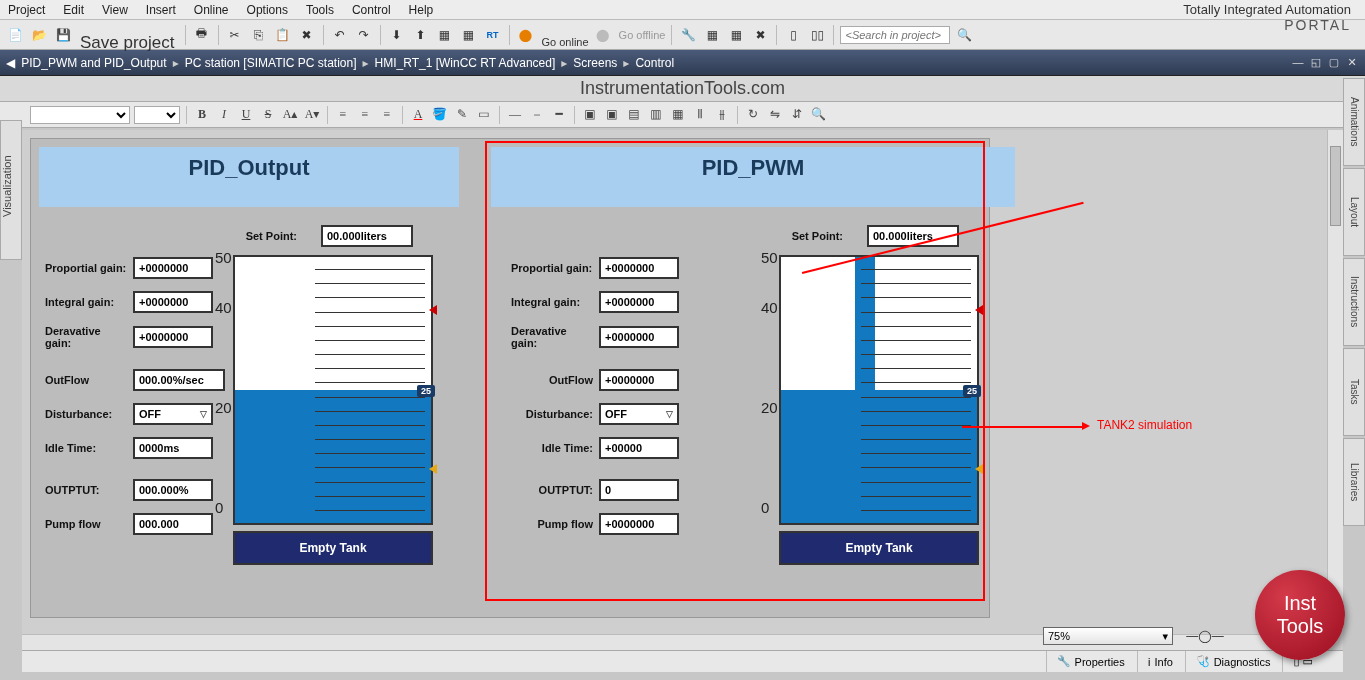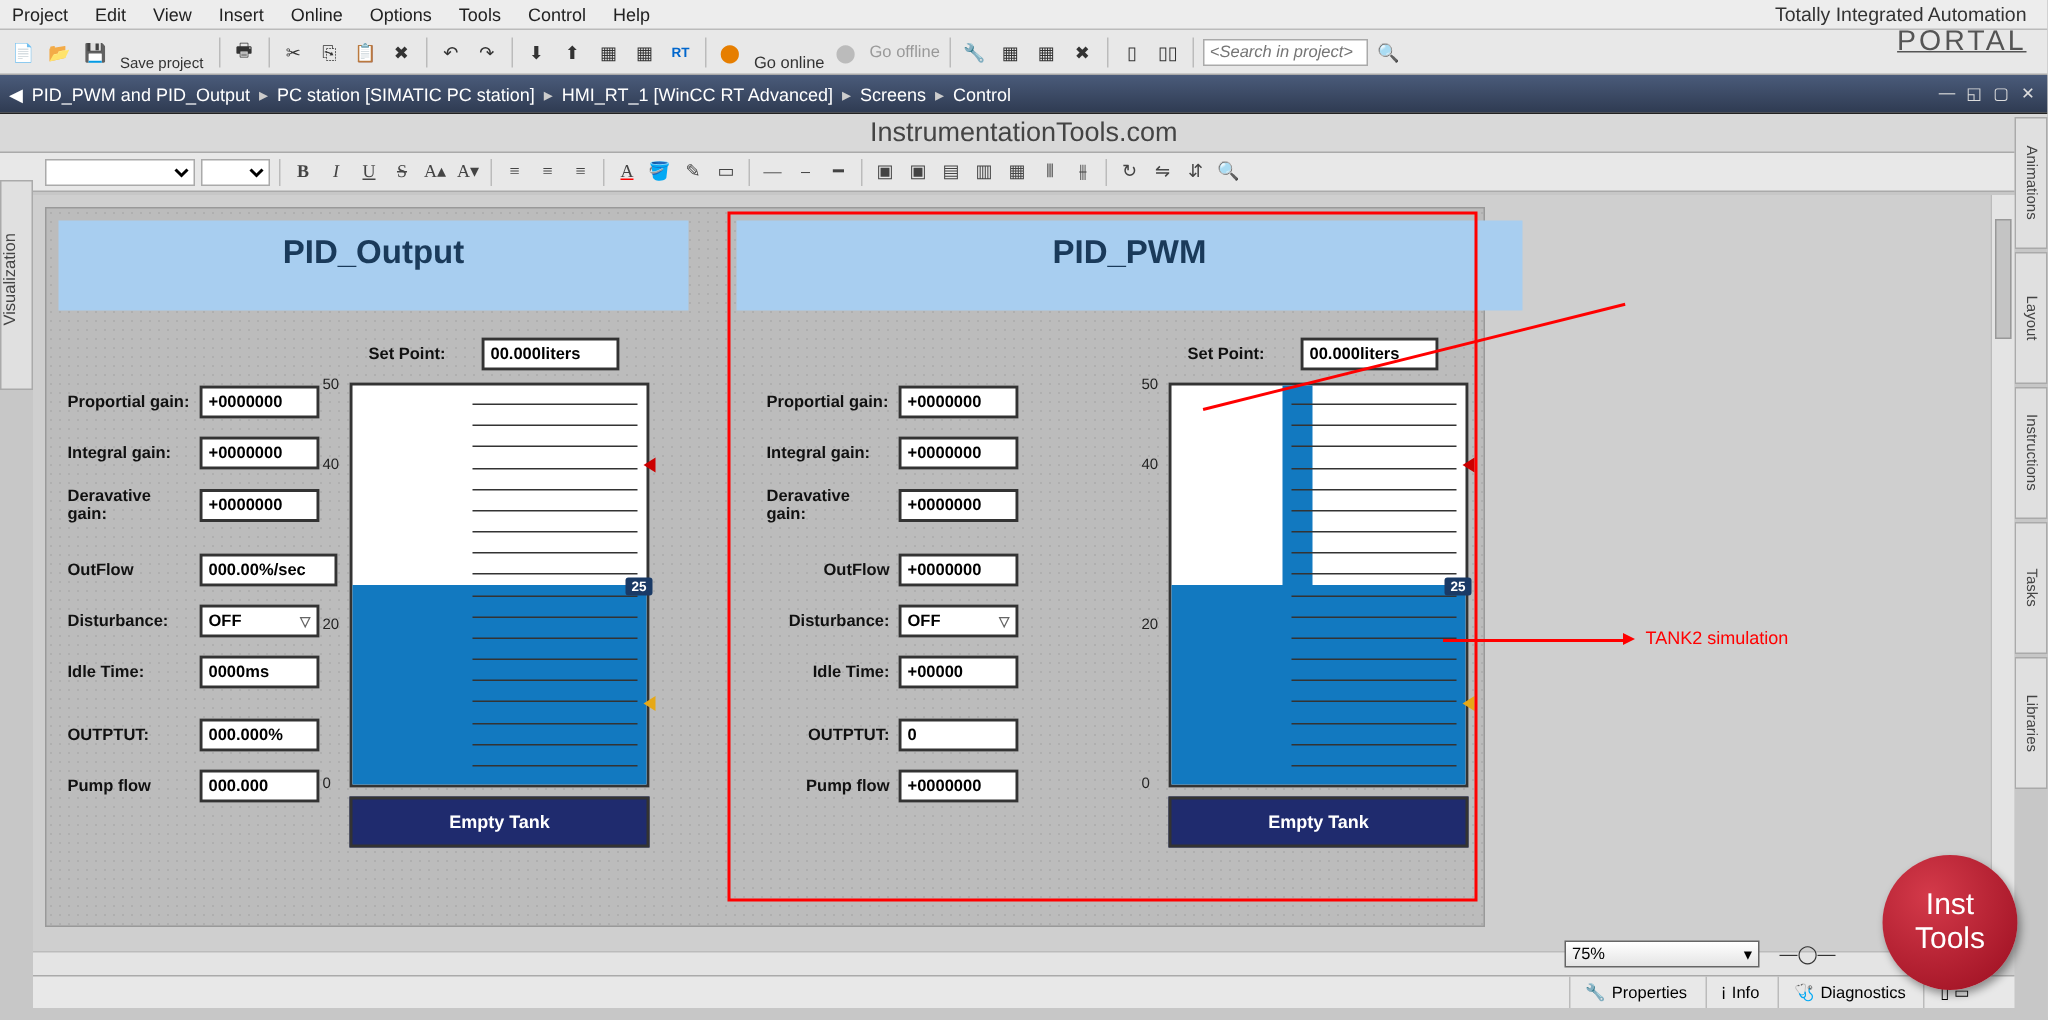--- a/index.html
+++ b/index.html
@@ -2,27 +2,27 @@
 <html><head>
 <meta charset="utf-8">
 <style>
 * { box-sizing: border-box; margin: 0; padding: 0; font-family: "Segoe UI", Tahoma, sans-serif; }
 html, body { width: 1365px; height: 680px; overflow: hidden; background: #c7c7c7; }
 
 
 .menubar { background: #ededed; height: 20px; display: flex; align-items: center; padding: 0 8px; font-size: 12px; color: #222; border-bottom: 1px solid #bbb; }
 .menubar .menu-item { margin-right: 18px; cursor: default; }
 .brand { position: absolute; right: 14px; top: 2px; font-size: 13px; color: #333; text-align: right; }
-.brand .portal { font-size: 19px; letter-spacing: 2px; color: #555; display: block; text-align: right; text-decoration: underline; }
+.brand .portal { font-size: 14px; letter-spacing: 2px; color: #555; display: block; text-align: right; }
 
 
 .toolbar { background: #e8e8e8; height: 30px; display: flex; align-items: center; padding: 0 6px; gap: 4px; border-bottom: 1px solid #aaa; }
 .tb-btn { width: 20px; height: 20px; display: inline-flex; align-items: center; justify-content: center; font-size: 12px; color: #333; }
 .tb-sep { width: 1px; height: 20px; background: #bbb; margin: 0 2px; }
-.tb-save-label { font-size: 10px; color: #333; margin-left: 2px; margin-right: 4px; margin-top: 16px; }
+.tb-save-label { font-size: 17px; color: #333; margin-left: 2px; margin-right: 4px; margin-top: 16px; }
 .tb-search { width: 110px; height: 18px; font-size: 11px; font-style: italic; color: #888; border: 1px solid #aaa; padding: 0 4px; background: #fff; }
 .go-online { color: #333; font-size: 11px; margin-left: 2px; margin-top: 15px; }
 .go-offline { color: #999; font-size: 11px; margin-left: 2px; }
 
 
 .crumb-bar { background: #3a4a66; background: linear-gradient(#4a5b7a, #2f3b52); height: 26px; display: flex; align-items: center; color: #fff; font-size: 12px; padding: 0 6px; border-bottom: 1px solid #222; }
 .crumb-bar .crumb { white-space: nowrap; }
 .crumb-bar .crumb-sep { margin: 0 6px; color: #ccc; }
 .crumb-bar .wctrl { margin-left: auto; display: flex; gap: 4px; }
 .crumb-bar .wctrl span { width: 14px; height: 14px; display: inline-block; color: #ddd; font-size: 11px; text-align: center; }
@@ -66,21 +66,21 @@
 .io-box .dd-arrow { font-size: 9px; color: #666; }
 
 
 .sp-row { position: absolute; top: 78px; right: 20px; display: flex; align-items: center; gap: 24px; }
 .sp-row .field-label { width: auto; }
 
 
 .tank-wrap { position: absolute; top: 108px; right: 20px; width: 220px; }
 .tank { position: relative; width: 200px; height: 270px; border: 2px solid #333; background: #fff; margin-left: 14px; }
 .tank-water { position: absolute; left: 0; right: 0; bottom: 0; height: 50%; background: #1279c0; }
-.tank-scale { position: absolute; left: -14px; top: 0; bottom: 0; width: 12px; font-size: 10px; color: #222; text-align: center; }
+.tank-scale { position: absolute; left: -14px; top: 0; bottom: 16px; width: 12px; font-size: 15px; color: #222; text-align: center; }
 .tank-scale span { position: absolute; left: -6px; transform: translateY(-50%); }
 .tank-lines { position: absolute; right: 6px; top: 12px; bottom: 12px; width: 110px; display: flex; flex-direction: column; justify-content: space-between; }
 .tank-lines div { height: 1px; background: #333; }
 .tank-marker { position: absolute; right: -6px; width: 0; height: 0; border-top: 5px solid transparent; border-bottom: 5px solid transparent; border-right: 8px solid #c00; }
 .tank-marker.y { border-right-color: #e6a817; }
 .tank-badge { position: absolute; right: -4px; top: 48%; background: #1a3a66; color: #fff; font-size: 9px; font-weight: bold; padding: 1px 4px; border-radius: 2px; }
 .tank-column { position: absolute; left: 74px; top: 0; bottom: 50%; width: 20px; background: #1279c0; }
 
 .empty-btn { margin-top: 6px; margin-left: 14px; width: 200px; height: 34px; background: #1f2b6e; border: 2px solid #333; color: #fff; font-size: 12px; font-weight: bold; display: flex; align-items: center; justify-content: center; }
 

